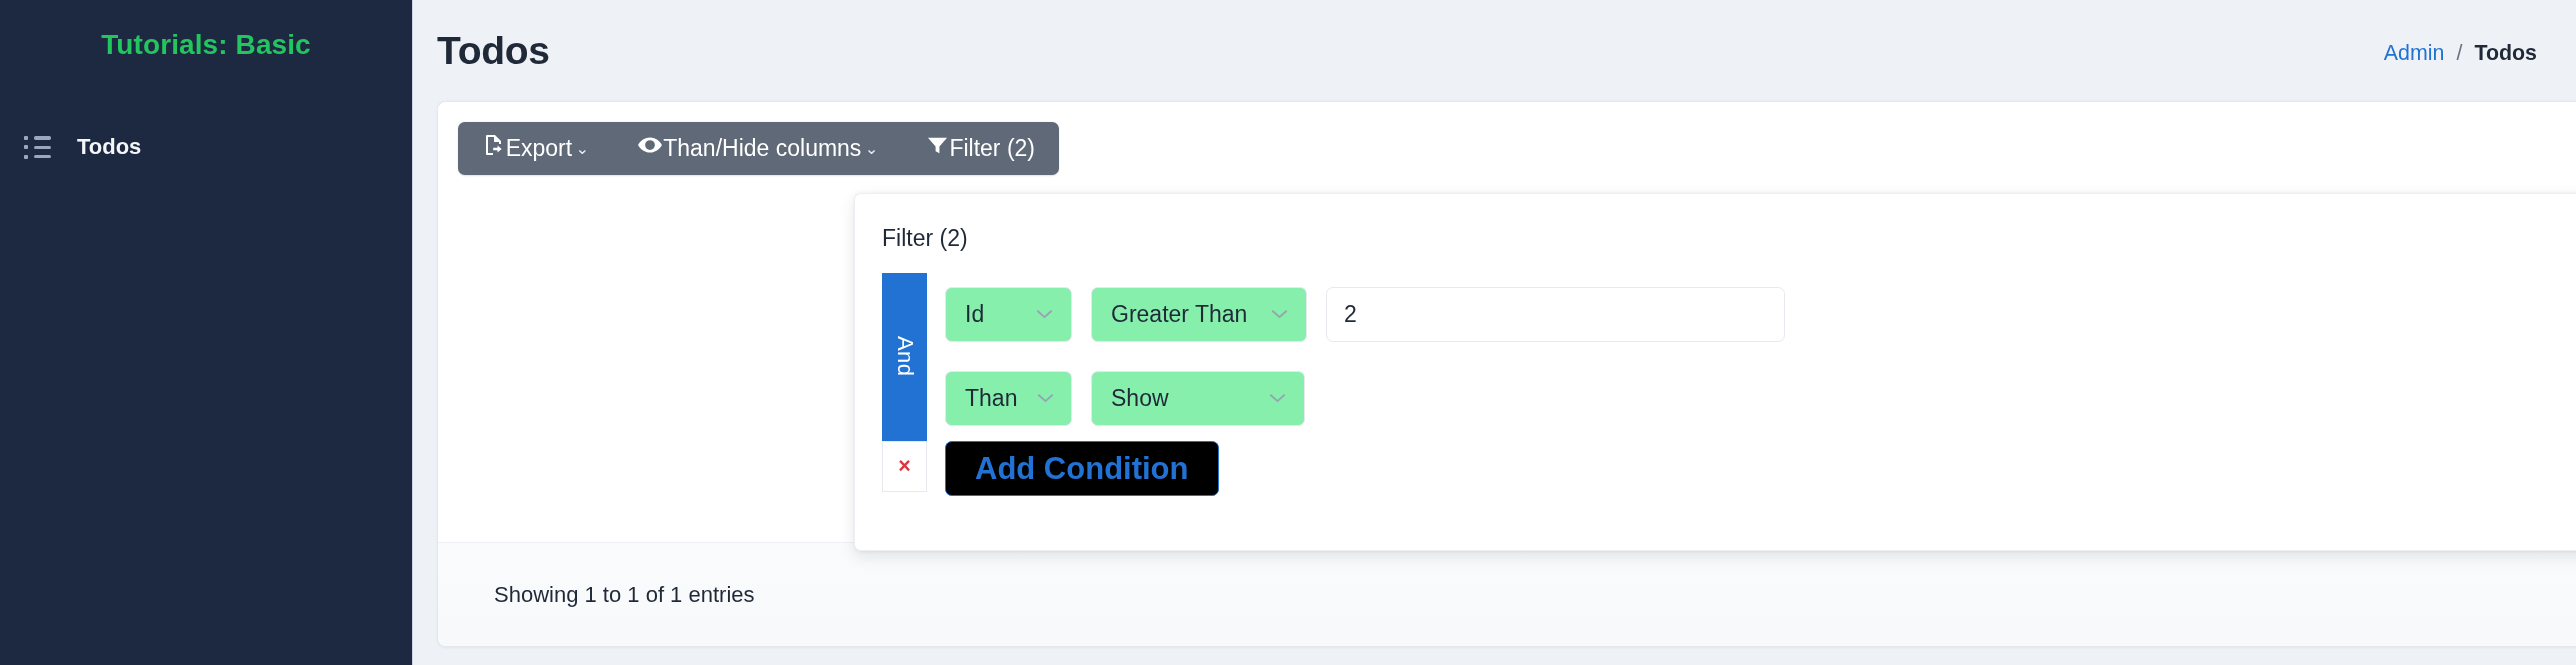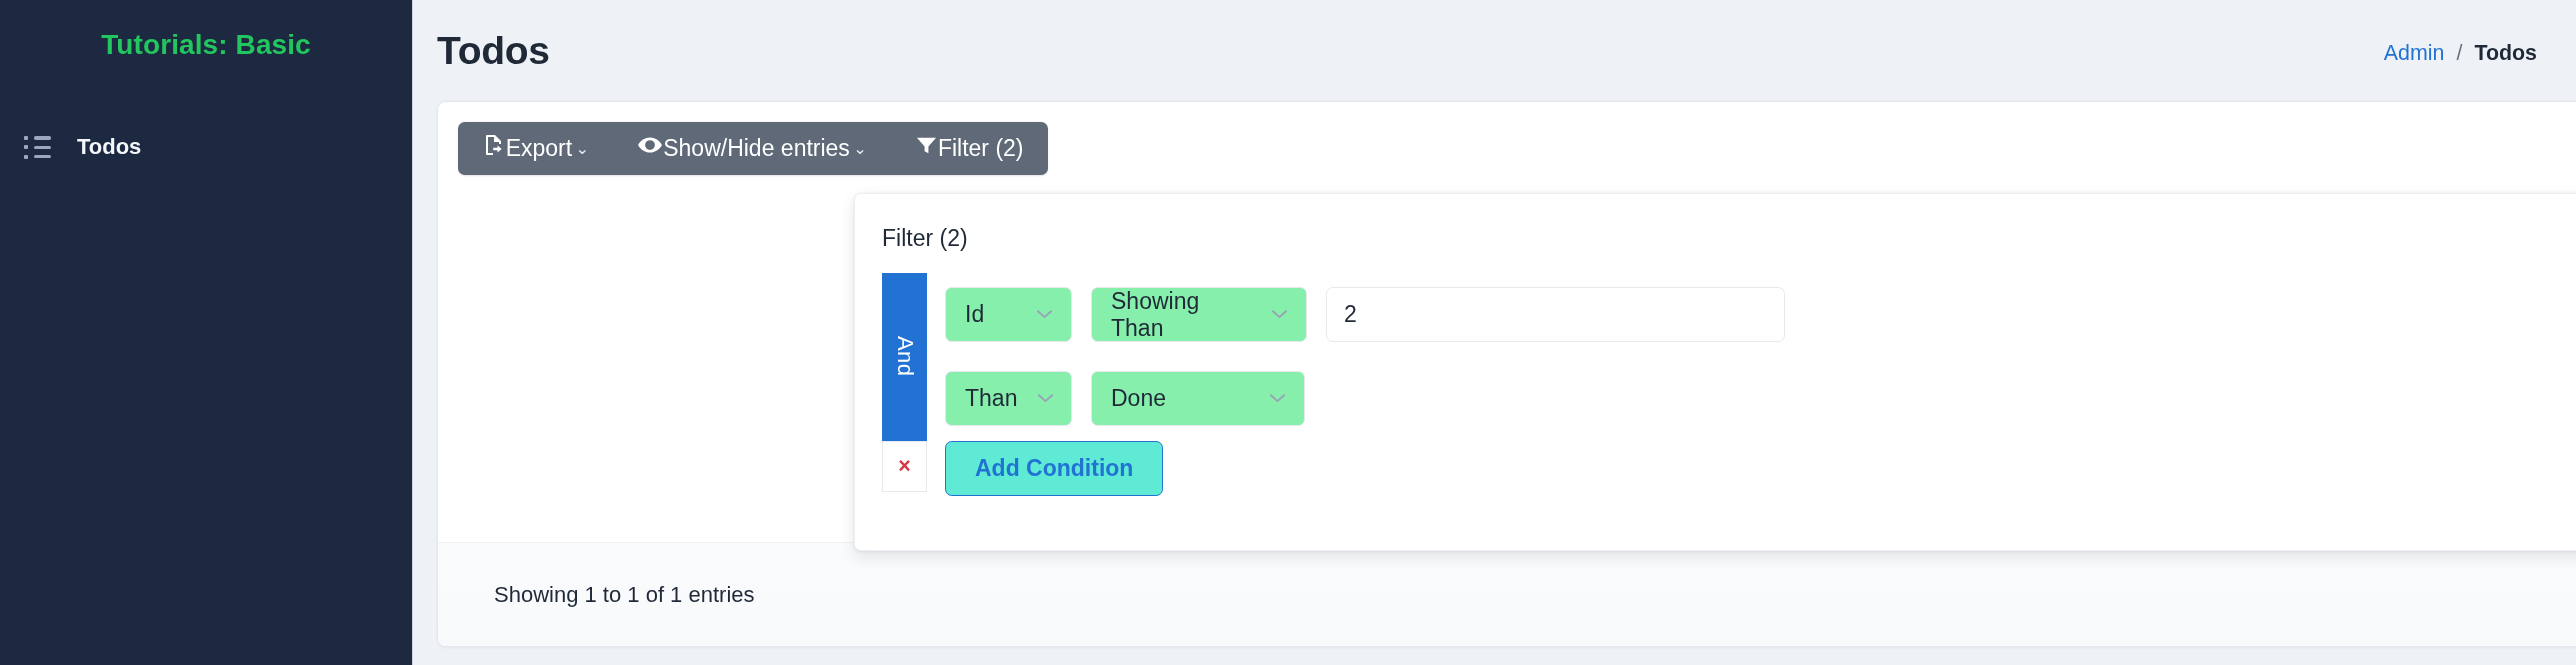--- a/index.html
+++ b/index.html
@@ -182,25 +182,25 @@
     padding: 0 17px;
     font-size: 23px; color: #1f2937;
     font-family: inherit;
     background: #ffffff;
     outline: none;
   }
   .add-cond {
     margin-top: 5.1px;
     height: 55px;
     padding: 0 29px;
-    background: #5eead4;
+    background: #000000;
     border: 0.9px solid #2272d4;
     border-radius: 6.8px;
     color: #2272d4;
-    font-size: 23px; font-weight: bold;
+    font-size: 31px; font-weight: bold;
     font-family: inherit;
     cursor: pointer;
   }
   .add-wrap { display: flex; align-items: center; height: 51px; }
 </style>
 </head>
 <body>
 
 <div class="app">
 
@@ -254,21 +254,21 @@
             <span class="caret">⌄</span>
           </div>
 
           <div class="tb-btn">
             <span>
               <svg width="26" height="26" viewBox="0 0 24 24" fill="#ffffff">
                 <path d="M12 5C6.5 5 2.3 9.1 1 12c1.3 2.9 5.5 7 11 7s9.7-4.1 11-7c-1.3-2.9-5.5-7-11-7zm0 11.5A4.5 4.5 0 1 1 12 7.5a4.5 4.5 0 0 1 0 9z"></path>
                 <circle cx="12" cy="12" r="2.2" fill="#5f6977"></circle>
               </svg>
             </span>
-            <span>Show/Hide entries</span>
+            <span>Than/Hide columns</span>
             <span class="caret">⌄</span>
           </div>
 
           <div class="tb-btn">
             <span>
               <svg width="23" height="23" viewBox="0 0 24 24" fill="#ffffff">
                 <path d="M2 4h20l-8 9v7l-4-2v-5z"></path>
               </svg>
             </span>
             <span>Filter (2)</span>
@@ -298,38 +298,38 @@
         <div class="rows">
 
           <div class="cond-row">
             <div class="sel sel-field">
               <span>Id</span>
               <svg class="chev" viewBox="0 0 24 14" fill="none" stroke="#98a2b3" stroke-width="2.6" stroke-linecap="round">
                   <path d="M3 3l9 8 9-8"></path>
                 </svg>
             </div>
             <div class="sel sel-op">
-              <span>Showing Than</span>
+              <span>Greater Than</span>
               <svg class="chev" viewBox="0 0 24 14" fill="none" stroke="#98a2b3" stroke-width="2.6" stroke-linecap="round">
                   <path d="M3 3l9 8 9-8"></path>
                 </svg>
             </div>
             <input class="val-input" type="text" value="2" style="">
 
           </div>
 
           <div class="cond-row">
             <div class="sel sel-field">
               <span>Than</span>
               <svg class="chev" viewBox="0 0 24 14" fill="none" stroke="#98a2b3" stroke-width="2.6" stroke-linecap="round">
                   <path d="M3 3l9 8 9-8"></path>
                 </svg>
             </div>
             <div class="sel sel-op-wide">
-              <span>Done</span>
+              <span>Show</span>
               <svg class="chev" viewBox="0 0 24 14" fill="none" stroke="#98a2b3" stroke-width="2.6" stroke-linecap="round">
                   <path d="M3 3l9 8 9-8"></path>
                 </svg>
             </div>
 
           </div>
 
           <div class="add-wrap">
             <button class="add-cond">Add Condition</button>
           </div>

